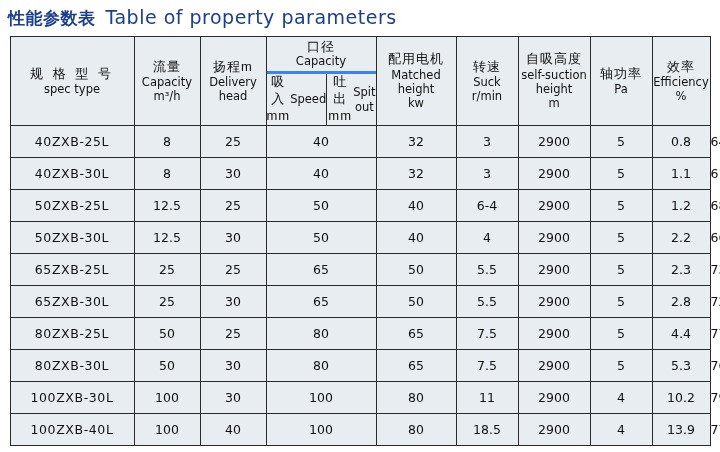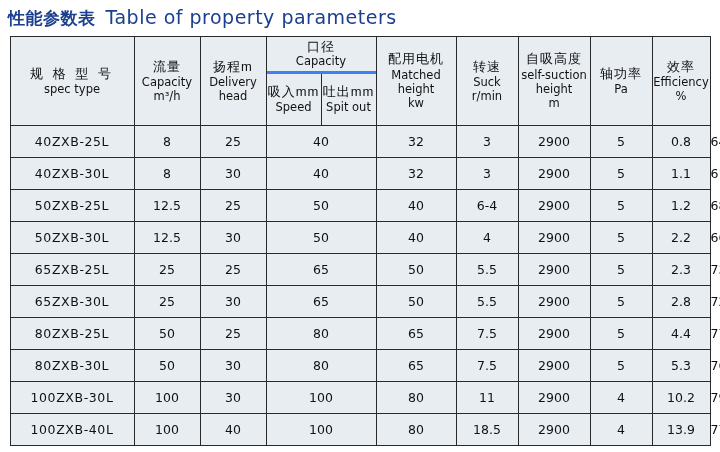--- a/index.html
+++ b/index.html
@@ -91,21 +91,21 @@
     align-items: center;
     border-bottom: 3px solid #3b82f6;
   }
   .caliber-bottom {
     display: flex;
     height: 51px;
   }
   .caliber-sub {
     flex: 1 1 50%;
     display: flex;
-    flex-direction: column;
+    flex-direction: row;
     justify-content: center;
     align-items: center;
     line-height: 1.3;
   }
   .caliber-sub.left {
     border-right: 1px solid #2a2a2a;
   }
   tbody td {
     height: 31px;
     font-size: 13px;

